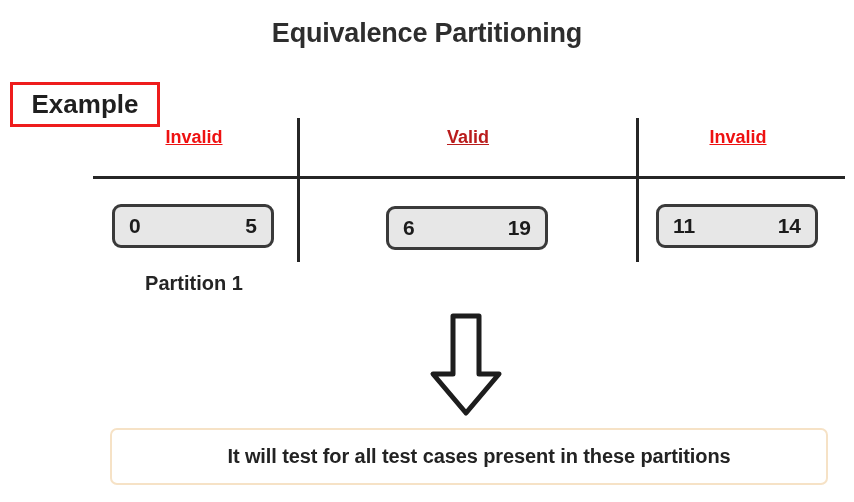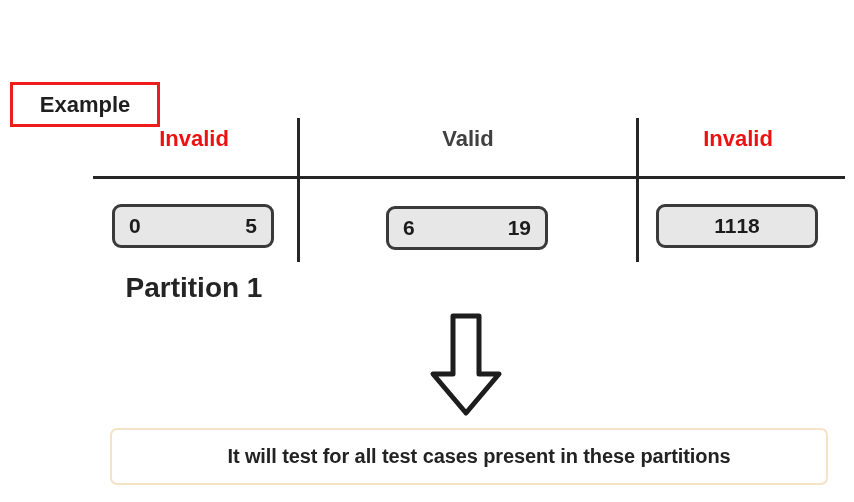--- a/index.html
+++ b/index.html
@@ -42,21 +42,21 @@
     width: 150px;
     height: 45px;
     border: 3px solid #ee1c1c;
     background: #ffffff;
     display: flex;
     align-items: center;
     justify-content: center;
     box-sizing: border-box;
   }
   .example-badge span {
-    font-size: 22px;
+    font-size: 26px;
     font-weight: 700;
     color: #1f1f1f;
   }
 
   
   .diagram {
     position: absolute;
     left: 0;
     top: 0;
     width: 854px;
@@ -85,54 +85,55 @@
   .partition {
     position: absolute;
     top: 128px;
   }
   .partition.p1 { left: 104px;  width: 180px; }
   .partition.p2 { left: 378px;  width: 180px; }
   .partition.p3 { left: 648px;  width: 180px; }
 
   .validity {
     text-align: center;
-    font-size: 22px;
+    font-size: 18px;
     font-weight: 700;
     line-height: 1;
     height: 26px;
+    text-decoration: underline;
   }
   .validity.invalid { color: #ee1111; }
-  .validity.valid   { color: #404040; }
+  .validity.valid   { color: #b91c1c; }
 
   .range-box {
     position: absolute;
     height: 44px;
     border: 3px solid #3a3a3a;
     border-radius: 9px;
     background: #e7e7e7;
     box-sizing: border-box;
     display: flex;
     align-items: center;
     justify-content: space-between;
     padding: 0 14px;
   }
   .range-box.b1 { left: 112px; top: 204px; width: 162px; }
   .range-box.b2 { left: 386px; top: 206px; width: 162px; }
-  .range-box.b3 { left: 656px; top: 204px; width: 162px; justify-content: center; }
+  .range-box.b3 { left: 656px; top: 204px; width: 162px; }
   .range-box .val {
     font-size: 21px;
     font-weight: 700;
     color: #1c1c1c;
   }
 
   .partition-label {
     position: absolute;
     top: 272px;
     text-align: center;
-    font-size: 28px;
+    font-size: 20px;
     font-weight: 700;
     color: #242424;
   }
   .partition-label.l1 { left: 104px; width: 180px; }
   .partition-label.l2 { left: 378px; width: 180px; }
   .partition-label.l3 { left: 648px; width: 180px; }
 
   
   .arrow {
     position: absolute;
@@ -163,20 +164,21 @@
     color: #232323;
     letter-spacing: -0.1px;
     margin-left: 20px;
   }
 </style>
 </head>
 <body>
 
 <div class="canvas">
 
+  <div class="title">Equivalence Partitioning</div>
 
   <div class="example-badge">
     <span>Example</span>
   </div>
 
   <div class="diagram">
 
     <div class="axis-line"></div>
     <div class="divider d1"></div>
     <div class="divider d2"></div>
@@ -194,21 +196,21 @@
     <div class="range-box b1">
       <span class="val">0</span>
       <span class="val">5</span>
     </div>
     <div class="range-box b2">
       <span class="val">6</span>
       <span class="val">19</span>
     </div>
     <div class="range-box b3">
       <span class="val">11</span>
-      <span class="val">18</span>
+      <span class="val">14</span>
     </div>
 
     <div class="partition-label l1">Partition 1</div>
 
   </div>
 
   <div class="arrow">
     <svg width="76" height="105" viewBox="0 0 76 105" xmlns="http://www.w3.org/2000/svg">
       <path d="M25 4 L51 4 L51 62 L71 62 L38 101 L5 62 L25 62 Z" fill="#ffffff" stroke="#1d1d1d" stroke-width="5" stroke-linejoin="round" stroke-linecap="round"></path>
     </svg>

